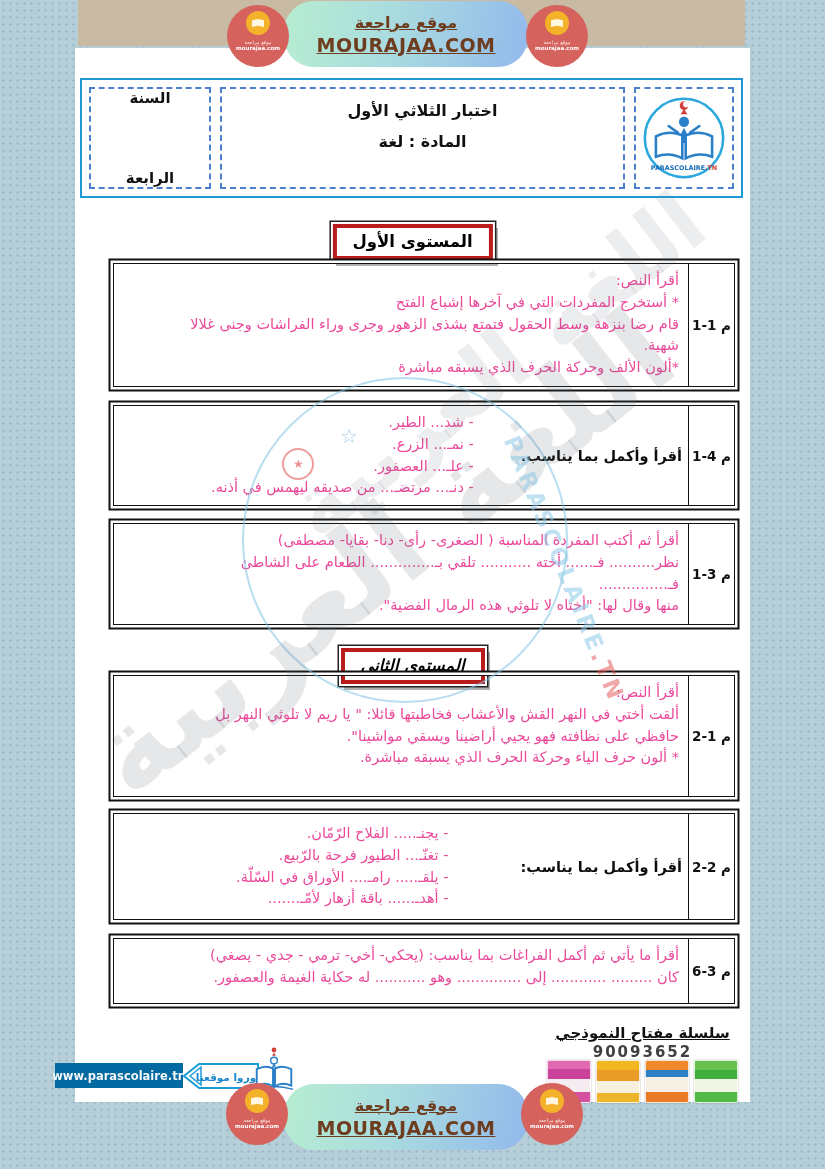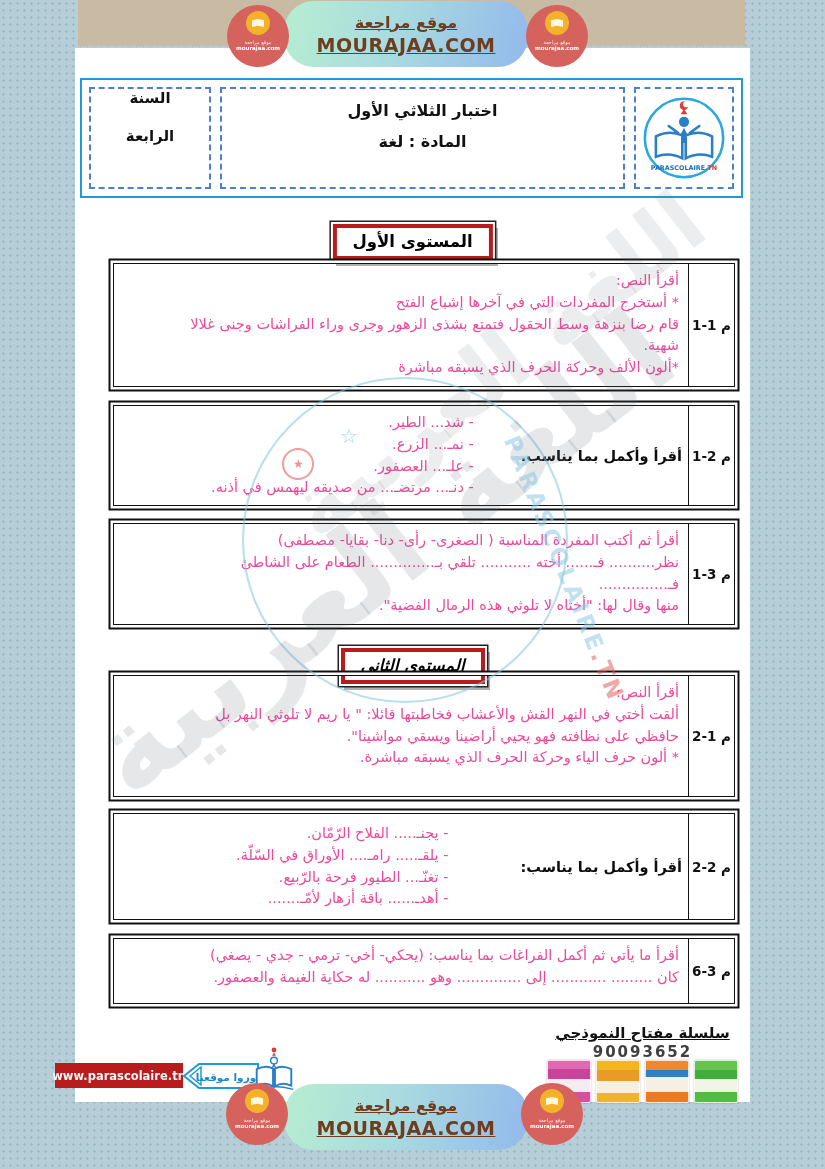--- a/index.html
+++ b/index.html
@@ -42,21 +42,21 @@
   
   .document{ position:absolute; left:75px; top:48px; width:675px; height:1054px; background:#fff; }
 
   
   .exam-header{
     position:absolute; left:5px; top:30px; width:663px; height:120px;
     border:2.5px solid #1e9bd7; background:#fff; display:flex; flex-direction:row; direction:ltr;
     padding:7px; gap:9px;
   }
   .hcell{ border:2px dashed #4d7fd0; height:100%; }
-  .hcell-year{ width:122px; display:flex; flex-direction:column; align-items:center; justify-content:flex-start; gap:20px; direction:rtl; }
+  .hcell-year{ width:122px; display:flex; flex-direction:column; align-items:center; justify-content:space-between; gap:20px; direction:rtl; }
   .hcell-year div{ font-weight:bold; font-size:15px; color:#111; }
   .hcell-title{ flex:1; display:flex; flex-direction:column; align-items:center; padding-top:12px; gap:12px; direction:rtl; }
   .exam-title{ font-weight:bold; font-size:16px; color:#111; }
   .exam-subject{ font-weight:bold; font-size:16px; color:#111; }
   .hcell-logo{ width:100px; display:flex; align-items:center; justify-content:center; }
 
   
   .sec-title{
     position:absolute; left:50%; transform:translateX(-50%);
     border:4px solid #b91c1c; padding:4px 16px 5px;
@@ -110,21 +110,21 @@
   .series-title{ font-weight:bold; font-size:15px; text-decoration:underline; direction:rtl; color:#111;
     font-family:"DejaVu Sans",sans-serif; letter-spacing:1px; }
   .series-phone{ font-weight:bold; font-size:15px; letter-spacing:2px; color:#404040; margin-top:1px; }
   .books{ position:absolute; left:547px; top:1060px; display:flex; gap:5px; z-index:2; }
   .book{ width:44px; height:43px; border-radius:2px; border:1px solid rgba(255,255,255,.8); box-shadow:0 0 2px rgba(0,0,0,.3); }
   .book-pink{ background:linear-gradient(180deg,#e06ab2 0 20%,#c9439b 20% 45%,#f4ecf1 45% 75%,#d4519f 75% 100%); }
   .book-yellow{ background:linear-gradient(180deg,#f2b61f 0 22%,#e89b27 22% 48%,#f7f0dc 48% 78%,#edb52c 78% 100%); }
   .book-orange{ background:linear-gradient(180deg,#ee8a2d 0 22%,#2f7fc4 22% 40%,#f6efe3 40% 75%,#e97b26 75% 100%); }
   .book-green{ background:linear-gradient(180deg,#67c24f 0 22%,#3fae3c 22% 45%,#f0f5e6 45% 75%,#55b945 75% 100%); }
   .www-banner{
-    position:absolute; left:55px; top:1063px; width:128px; height:25px; background:#b91c1c; z-index:2;
+    position:absolute; left:55px; top:1063px; width:128px; height:25px; background:#0369a1; z-index:2;
     display:flex; align-items:center; justify-content:center; color:#f2f7fa; font-size:11.5px; font-weight:bold;
   }
   .visit-banner{ position:absolute; left:182px; top:1061px; z-index:2; }
   .mini-logo{ position:absolute; left:250px; top:1044px; z-index:2; }
 
   .z-behind{ z-index:1; }
 </style>
 </head>
 <body>
 
@@ -184,21 +184,21 @@
       <div class="qlabel">م 1-1</div>
       <div class="qcontent">
         <div class="qline">أقرأ النص:</div>
         <div class="qline">* أستخرج المفردات التي في آخرها إشباع الفتح</div>
         <div class="qline">قام رضا بنزهة وسط الحقول فتمتع بشذى الزهور وجرى وراء الفراشات وجنى غلالا شهية.</div>
         <div class="qline">*ألون الألف وحركة الحرف الذي يسبقه مباشرة</div>
       </div>
     </div>
 
     <div class="qbox qbox2">
-      <div class="qlabel">م 2-1</div>
+      <div class="qlabel">م 4-1</div>
       <div class="qcontent split">
         <div class="qprompt">أقرأ وأكمل بما يناسب.</div>
         <div class="qlist-wrap">
           <div class="qlist">
             <div class="qline">- شد... الطير.</div>
             <div class="qline">- نمـ... الزرع.</div>
             <div class="qline">- علـ... العصفور.</div>
             <div class="qline">- دنـ... مرتضـ... من صديقه ليهمس في أذنه.</div>
           </div>
         </div>
@@ -225,22 +225,22 @@
       </div>
     </div>
 
     <div class="qbox qbox5">
       <div class="qlabel">م 2-2</div>
       <div class="qcontent split">
         <div class="qprompt">أقرأ وأكمل بما يناسب:</div>
         <div class="qlist-wrap">
           <div class="qlist">
             <div class="qline">- يجنـ..... الفلاح الرّمّان.</div>
+            <div class="qline">- تغنّـ... الطيور فرحة بالرّبيع.</div>
             <div class="qline">- يلقـ..... رامـ.... الأوراق في السّلّة.</div>
-            <div class="qline">- تغنّـ... الطيور فرحة بالرّبيع.</div>
             <div class="qline">- أهدـ...... باقة أزهار لأمّـ.......</div>
           </div>
         </div>
       </div>
     </div>
 
     <div class="qbox qbox6">
       <div class="qlabel">م 3-6</div>
       <div class="qcontent">
         <div class="qline">أقرأ ما يأتي ثم أكمل الفراغات بما يناسب: (يحكي- أخي- ترمي - جدي - يصغي)</div>

